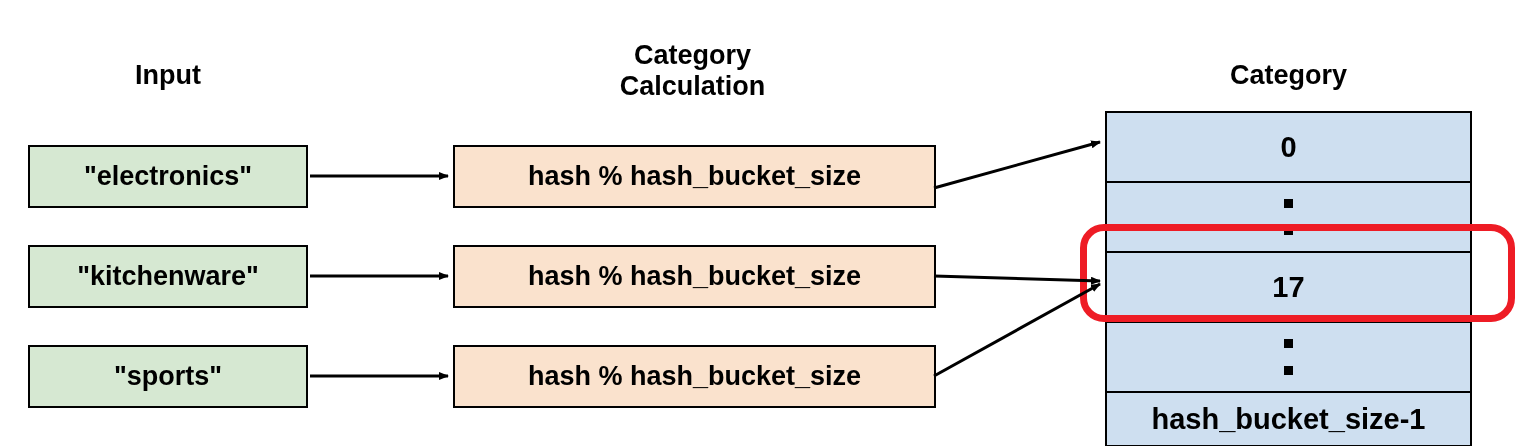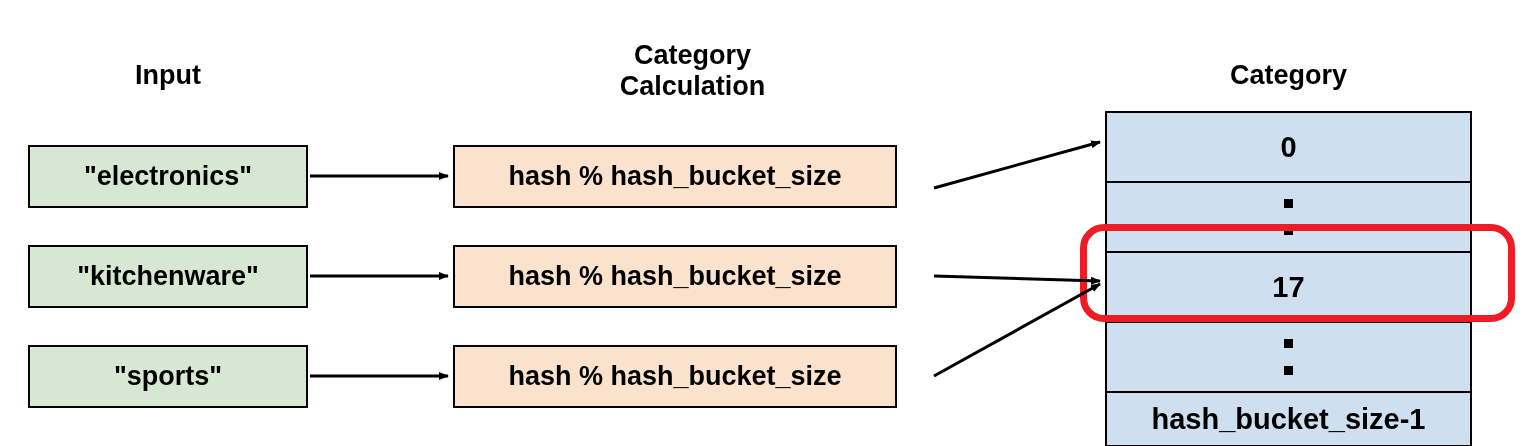--- a/index.html
+++ b/index.html
@@ -37,21 +37,21 @@
     box-sizing: border-box;
     border: 2px solid #000000;
     display: flex;
     align-items: center;
     justify-content: center;
     font-weight: bold;
     font-size: 27px;
     color: #000000;
   }
   .box.input-box { background: #d6e8d2; left: 28px;  width: 280px; height: 63px; }
-  .box.calc-box  { background: #fae2cd; left: 453px; width: 444px; height: 63px; }
+  .box.calc-box  { background: #fae2cd; left: 453px; width: 483px; height: 63px; }
 
   .row-1 { top: 127px; }
   .row-2 { top: 227px; }
   .row-3 { top: 327px; }
 
   
   #category-table {
     position: absolute;
     left: 1105px;
     top: 93px;

